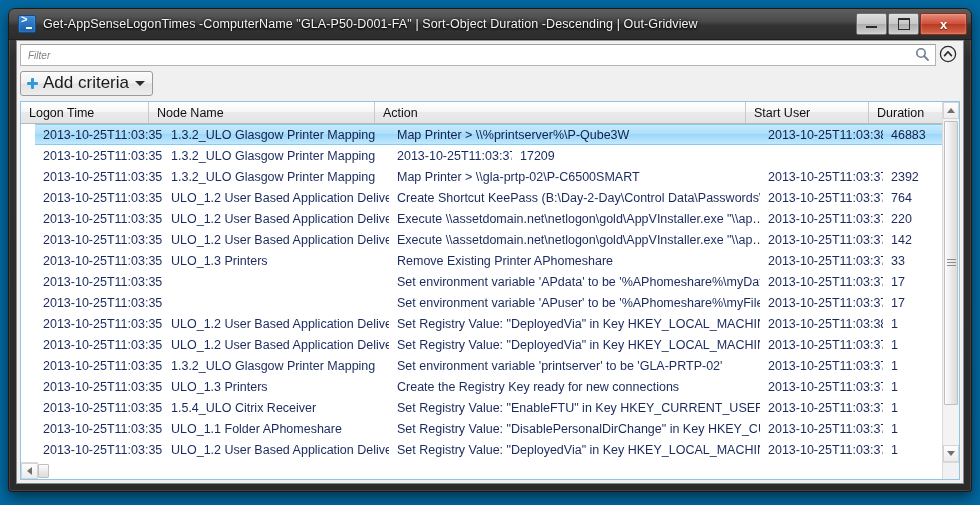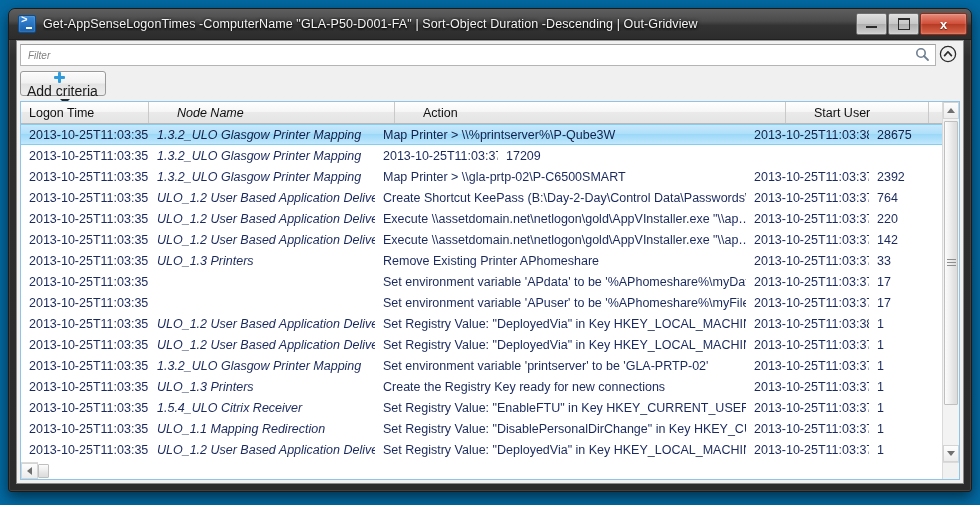--- a/index.html
+++ b/index.html
@@ -200,25 +200,24 @@
     align-items: center;
   }
   #add-criteria-btn {
     display: inline-flex;
     align-items: center;
     height: 23px;
     padding: 0 7px 0 6px;
     border: 1px solid #9a9a9a;
     border-radius: 3px;
     background: linear-gradient(to bottom, #fbfbfb 0%, #f1f1f1 48%, #e3e3e3 52%, #ededed 100%);
-    font-size: 14px;
+    font-size: 17px;
     color: #1a1a1a;
     cursor: default;
     box-shadow: 0 1px 0 rgba(255,255,255,0.8) inset;
-    flex-direction: column;
   }
   #plus-icon {
     position: relative;
     width: 11px; height: 11px;
     margin-right: 5px;
     flex: 0 0 auto;
   }
   #plus-icon::before, #plus-icon::after {
     content: "";
     position: absolute;
@@ -265,21 +264,20 @@
     overflow: hidden;
   }
 
   
   #grid-header {
     display: flex;
     height: 21px;
     flex: 0 0 auto;
     background: linear-gradient(to bottom, #ffffff 0%, #f6f6f6 45%, #eaeaea 50%, #e4e4e4 100%);
     border-bottom: 1px solid #b9b9b9;
-    gap: 20px;
   }
   .hcell {
     display: flex;
     align-items: center;
     font-size: 12.5px;
     color: #101010;
     padding-left: 8px;
     box-sizing: border-box;
     border-right: 1px solid #c9c9c9;
     overflow: hidden;
@@ -292,41 +290,42 @@
   #grid-rows {
     flex: 1 1 auto;
     overflow: hidden;
     background: #ffffff;
   }
   .row {
     display: flex;
     height: 21px;
     align-items: center;
     box-sizing: border-box;
+    margin-left: 14px;
   }
   .row.selected {
     background: linear-gradient(to bottom, #c9e8fb 0%, #aee0fa 45%, #9bd8f8 50%, #c2e8fc 100%);
     border-top: 1px solid #85cdee;
     border-bottom: 1px solid #85cdee;
   }
   .cell {
     font-size: 12.5px;
     color: #1b2a5e;
     padding-left: 8px;
     box-sizing: border-box;
     overflow: hidden;
     white-space: nowrap;
     text-overflow: clip;
     cursor: default;
   }
   .row.selected .cell { color: #142049; }
 
   
   .c0 { width: 128px; flex: 0 0 128px; }
-  .c1 { width: 226px; flex: 0 0 226px; font-style: italic; }
+  .c1 { width: 226px; flex: 0 0 226px; }
   .c2 { width: 371px; flex: 0 0 371px; }
   .c3 { width: 123px; flex: 0 0 123px; }
   .c4 { width: 64px;  flex: 0 0 64px; }
 
   
   #vscroll {
     flex: 0 0 17px;
     width: 17px;
     background: #f1f1f1;
     border-left: 1px solid #dadada;
@@ -513,21 +512,21 @@
               <div class="hcell c3">Start User</div>
               <div class="hcell c4">Duration</div>
             </div>
 
             <div id="grid-rows">
                 <div class="row selected">
                   <div class="cell c0">2013-10-25T11:03:35</div>
                   <div class="cell c1">1.3.2_ULO Glasgow Printer Mapping</div>
                   <div class="cell c2">Map Printer &gt; \\%printserver%\P-Qube3W</div>
                   <div class="cell c3">2013-10-25T11:03:38</div>
-                  <div class="cell c4">28675</div>
+                  <div class="cell c4">46883</div>
                 </div>
                 <div class="row">
                   <div class="cell c0">2013-10-25T11:03:35</div>
                   <div class="cell c1">1.3.2_ULO Glasgow Printer Mapping</div>
                   <div class="cell c3">2013-10-25T11:03:37</div>
                   <div class="cell c4">17209</div>
                 </div>
                 <div class="row">
                   <div class="cell c0">2013-10-25T11:03:35</div>
                   <div class="cell c1">1.3.2_ULO Glasgow Printer Mapping</div>
@@ -607,21 +606,21 @@
                 </div>
                 <div class="row">
                   <div class="cell c0">2013-10-25T11:03:35</div>
                   <div class="cell c1">1.5.4_ULO Citrix Receiver</div>
                   <div class="cell c2">Set Registry Value: "EnableFTU" in Key HKEY_CURRENT_USER\Soft…</div>
                   <div class="cell c3">2013-10-25T11:03:37</div>
                   <div class="cell c4">1</div>
                 </div>
                 <div class="row">
                   <div class="cell c0">2013-10-25T11:03:35</div>
-                  <div class="cell c1">ULO_1.1 Mapping Redirection</div>
+                  <div class="cell c1">ULO_1.1 Folder APhomeshare</div>
                   <div class="cell c2">Set Registry Value: "DisablePersonalDirChange" in Key HKEY_CUR…</div>
                   <div class="cell c3">2013-10-25T11:03:37</div>
                   <div class="cell c4">1</div>
                 </div>
                 <div class="row">
                   <div class="cell c0">2013-10-25T11:03:35</div>
                   <div class="cell c1">ULO_1.2 User Based Application Delivery</div>
                   <div class="cell c2">Set Registry Value: "DeployedVia" in Key HKEY_LOCAL_MACHINE\…</div>
                   <div class="cell c3">2013-10-25T11:03:37</div>
                   <div class="cell c4">1</div>

